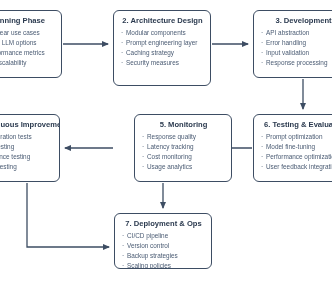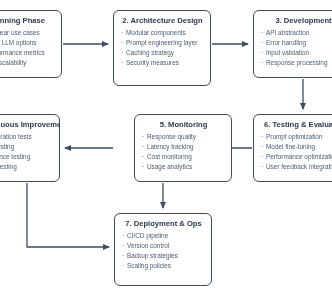--- a/index.html
+++ b/index.html
@@ -70,21 +70,21 @@
     top: 0;
     color: #4a5b73;
   }
   
   #node-1 { left: -38px;  top: 10px;  width: 100px; height: 68px; }
   #node-2 { left: 113px;  top: 10px;  width: 98px;  height: 76px; }
   #node-3 { left: 253px;  top: 10px;  width: 100px; height: 68px; }
   #node-6 { left: 253px;  top: 114px; width: 104px; height: 68px; }
   #node-5 { left: 114px;  top: 114px; width: 98px;  height: 68px; margin-left: 20px; }
   #node-4 { left: -40px;  top: 114px; width: 100px; height: 68px; }
-  #node-7 { left: 114px;  top: 213px; width: 98px;  height: 73px; }
+  #node-7 { left: 114px;  top: 213px; width: 98px;  height: 56px; }
 </style>
 </head>
 <body>
 
 <div id="canvas">
 
   <svg class="links" viewBox="0 0 332 288">
     <defs>
       <marker id="ah" markerWidth="7" markerHeight="7" refX="6" refY="3" orient="auto" markerUnits="userSpaceOnUse">
         <path d="M0,0 L7,3 L0,6 z" fill="#3d4d63"></path>

